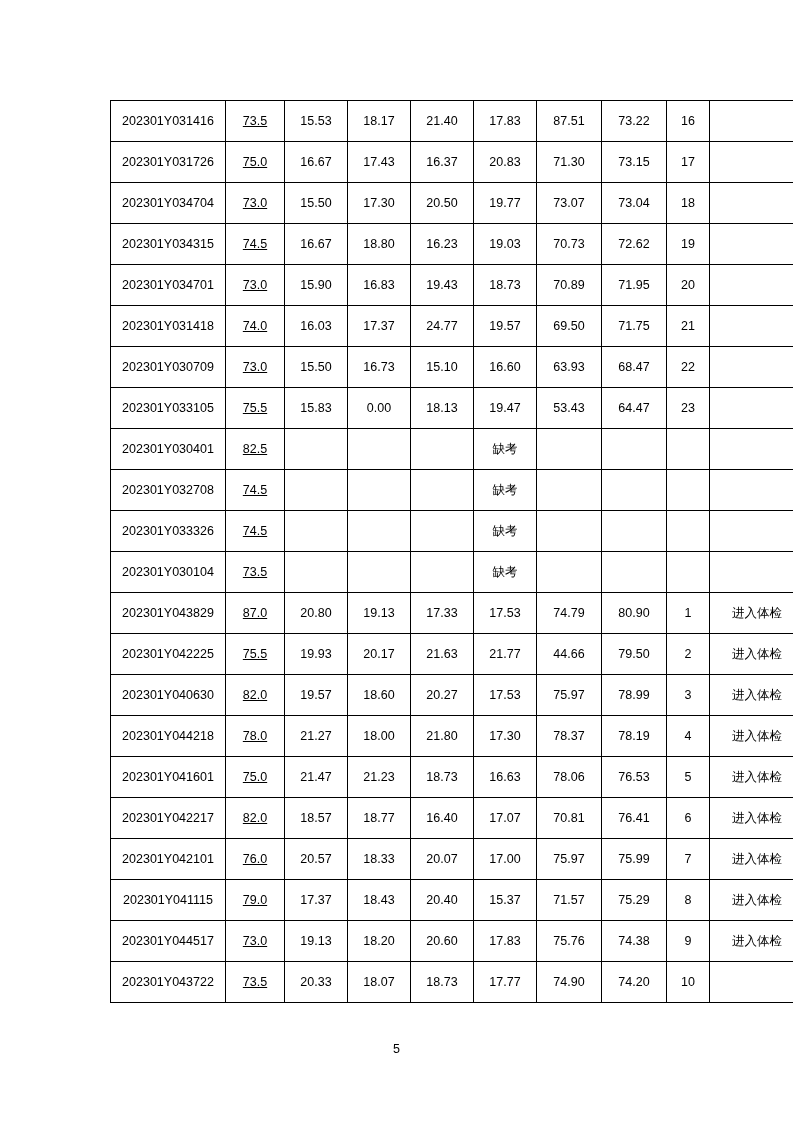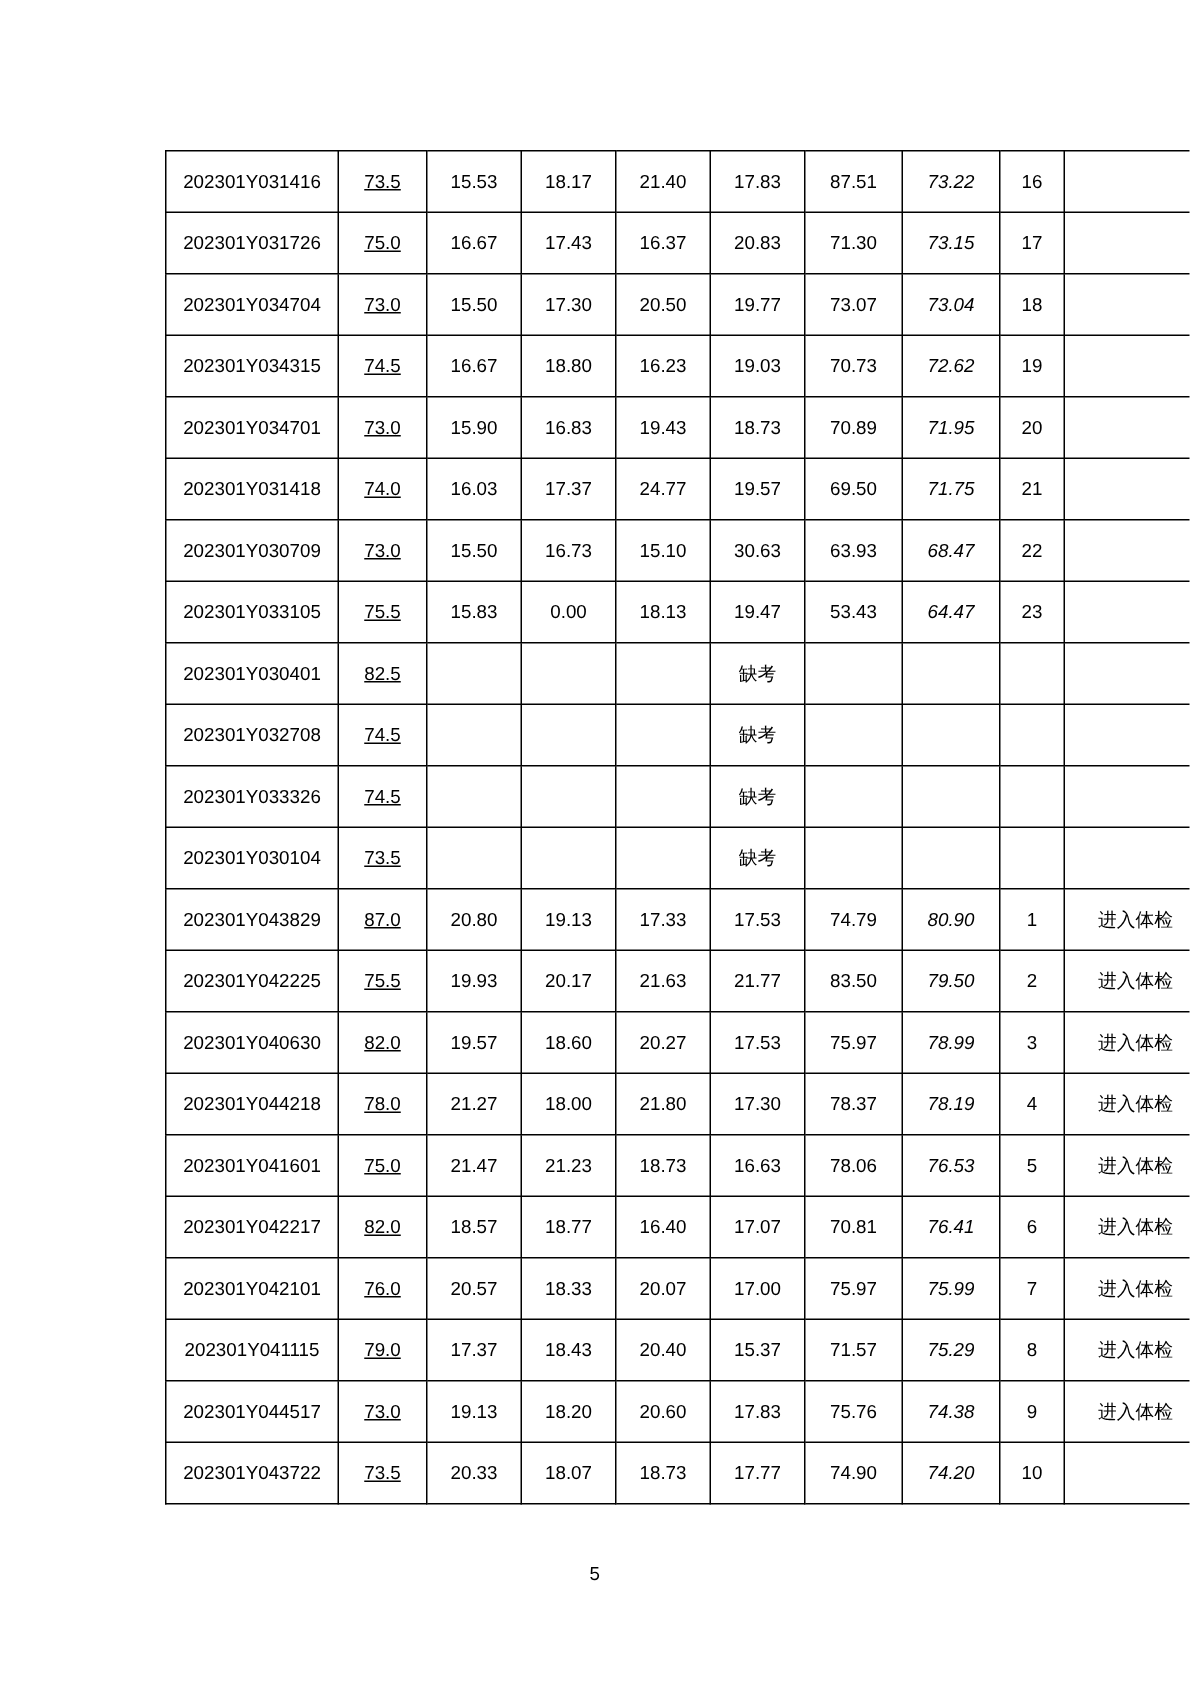--- a/index.html
+++ b/index.html
@@ -36,21 +36,21 @@
     font-size: 12.5px;
     font-family: "Liberation Sans", sans-serif;
     padding: 0 2px;
     white-space: nowrap;
     overflow: hidden;
   }
   td.c-id      { width: 110px; }
   td.c-num     { width: 54px; text-decoration: underline; }
   td.c-score   { width: 58px; }
   td.c-total   { width: 60px; }
-  td.c-final   { width: 60px; font-style: italic; }
+  td.c-final   { width: 60px; }
   td.c-rank    { width: 38px; }
   td.c-note    { width: 90px; }
   td.cn {
     font-family: "Liberation Sans", sans-serif;
     font-size: 12.5px;
   }
   .page-number {
     position: absolute;
     left: 0;
     right: 0;
@@ -137,21 +137,21 @@
           <td class="c-final">71.75</td>
           <td class="c-rank">21</td>
           <td class="c-note"></td>
         </tr>
         <tr>
           <td class="c-id">202301Y030709</td>
           <td class="c-num">73.0</td>
           <td class="c-score">15.50</td>
           <td class="c-score">16.73</td>
           <td class="c-score">15.10</td>
-          <td class="c-score">30.63</td>
+          <td class="c-score">16.60</td>
           <td class="c-total">63.93</td>
           <td class="c-final">68.47</td>
           <td class="c-rank">22</td>
           <td class="c-note"></td>
         </tr>
         <tr>
           <td class="c-id">202301Y033105</td>
           <td class="c-num">75.5</td>
           <td class="c-score">15.83</td>
           <td class="c-score">0.00</td>
@@ -222,21 +222,21 @@
           <td class="c-rank">1</td>
           <td class="c-note cn">进入体检</td>
         </tr>
         <tr>
           <td class="c-id">202301Y042225</td>
           <td class="c-num">75.5</td>
           <td class="c-score">19.93</td>
           <td class="c-score">20.17</td>
           <td class="c-score">21.63</td>
           <td class="c-score">21.77</td>
-          <td class="c-total">83.50</td>
+          <td class="c-total">44.66</td>
           <td class="c-final">79.50</td>
           <td class="c-rank">2</td>
           <td class="c-note cn">进入体检</td>
         </tr>
         <tr>
           <td class="c-id">202301Y040630</td>
           <td class="c-num">82.0</td>
           <td class="c-score">19.57</td>
           <td class="c-score">18.60</td>
           <td class="c-score">20.27</td>

